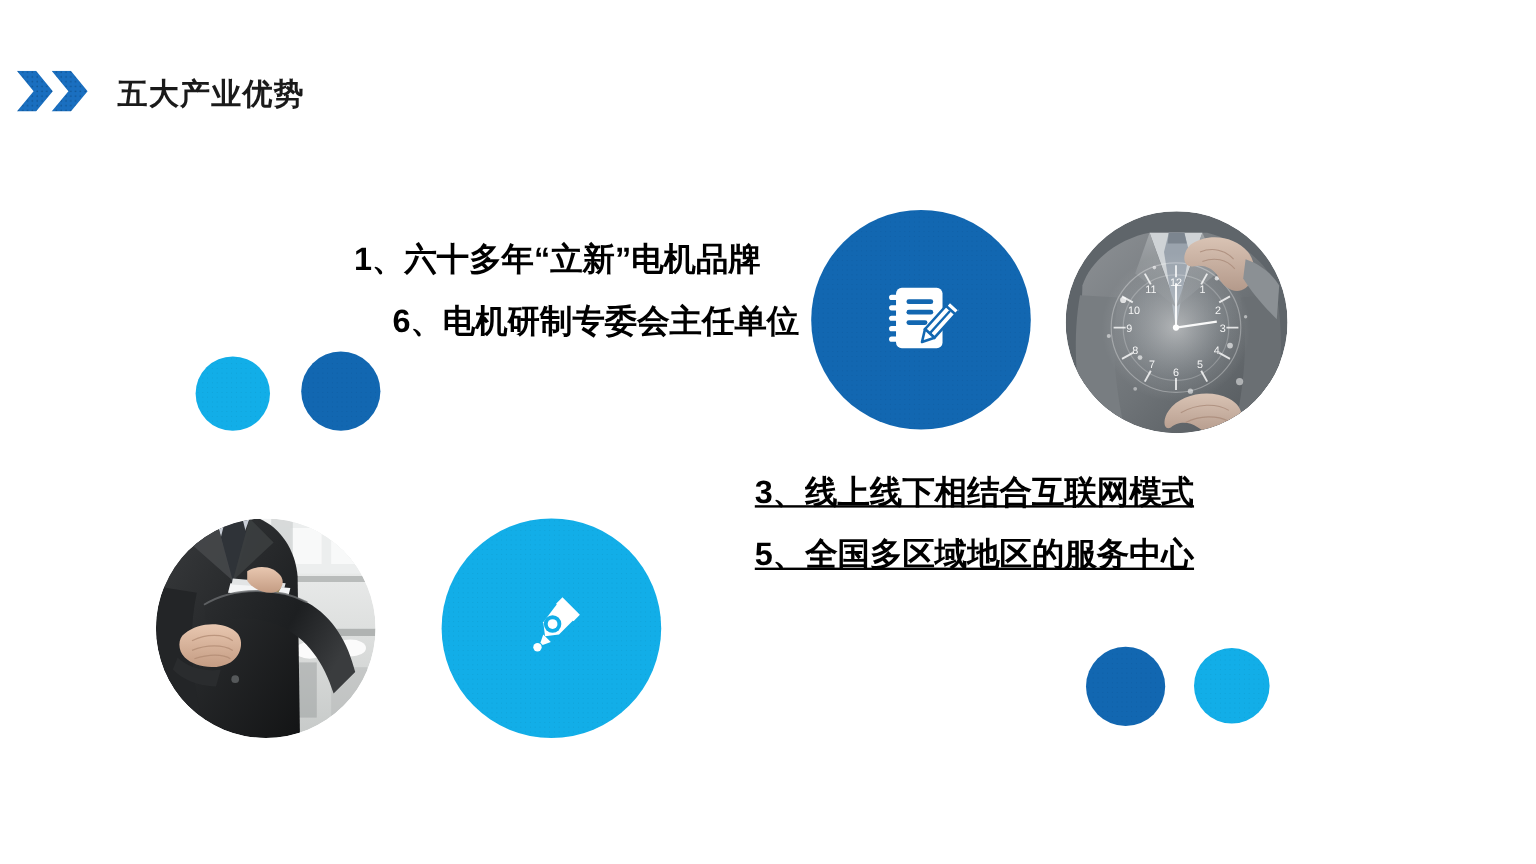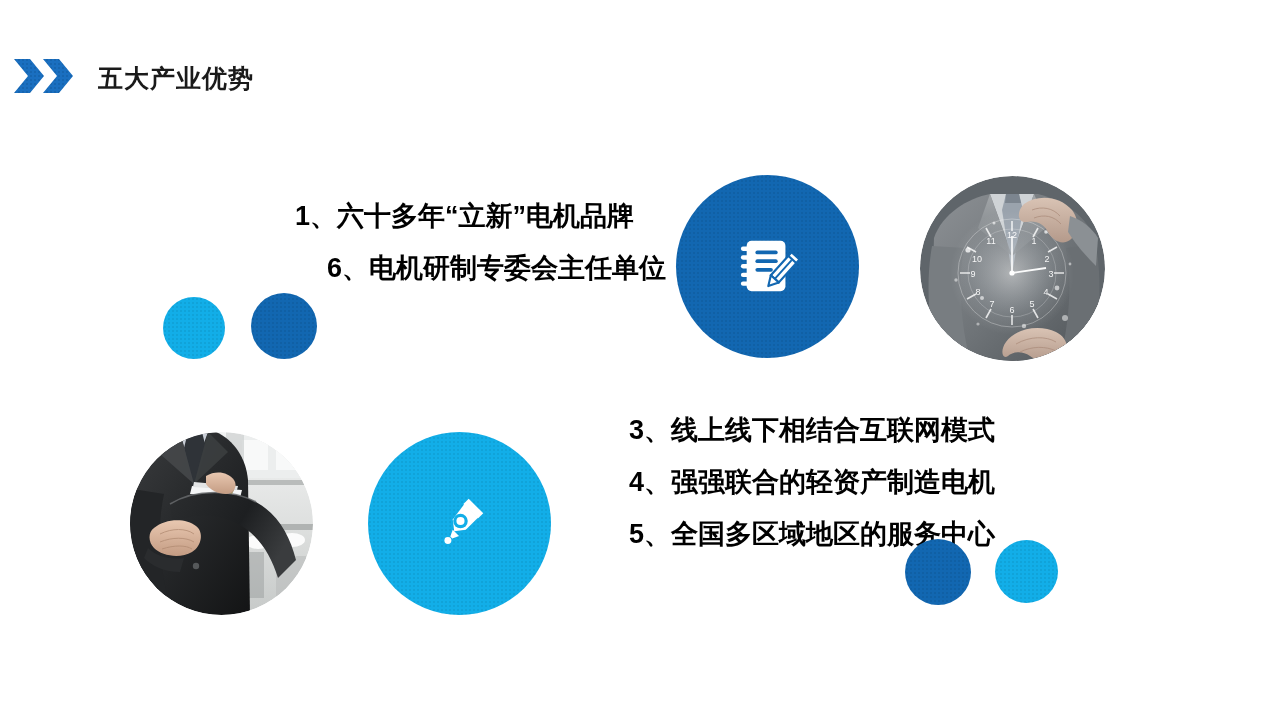--- a/index.html
+++ b/index.html
@@ -75,21 +75,21 @@
     position: absolute;
     color: #000000;
     font-weight: bold;
     font-size: 27px;
     line-height: 52px;
     white-space: nowrap;
   }
   .text-block .line { display: block; margin-left: 37px; }
   .block-top { left: 258px; top: 190px; text-align: left; }
   .block-top .line-2 { padding-left: 32px; }
-  .block-bottom { left: 592px; top: 404px; text-align: left; }
+  .block-bottom { left: 592px; top: 384px; text-align: left; text-decoration: underline; }
 </style>
 </head>
 <body>
 
 <div id="slide">
 
   <div class="header">
     <span class="chevrons">
       <svg width="62" height="34" viewBox="0 0 62 34" aria-hidden="true">
         <defs>
@@ -105,21 +105,20 @@
     <span class="header-title">五大产业优势</span>
   </div>
 
   <div class="text-block block-top">
     <span class="line line-1">1、六十多年“立新”电机品牌</span>
     <span class="line line-2">6、电机研制专委会主任单位</span>
   </div>
 
   <div class="text-block block-bottom">
     <span class="line">3、线上线下相结合互联网模式</span>
-    <span class="line">4、强强联合的轻资产制造电机</span>
     <span class="line">5、全国多区域地区的服务中心</span>
   </div>
 
   <div class="circle dots" style="left:163px; top:297px; width:62px; height:62px; background:#12AEE8;"></div>
   <div class="circle dots" style="left:251px; top:293px; width:66px; height:66px; background:#1267B1;"></div>
 
   <div class="circle dots" style="left:905px; top:539px; width:66px; height:66px; background:#1267B1;"></div>
   <div class="circle dots" style="left:995px; top:540px; width:63px; height:63px; background:#12AEE8;"></div>
 
   <div class="circle icon-circle dots" style="left:676px; top:175px; width:183px; height:183px; background:#1267B1;">
@@ -164,21 +163,21 @@
           <path d="M24.5,40 L31,46.5 L24,49 L22,47 Z"></path>
           <circle cx="19.5" cy="51" r="3.6"></circle>
         </g>
 
         <circle cx="32.5" cy="31" r="7.5" fill="#12AEE8"></circle>
         <circle cx="32.5" cy="31" r="4.2" fill="#ffffff"></circle>
       </svg>
     </span>
   </div>
 
-  <div class="photo-circle" style="left:920px; top:176px; width:185px; height:185px;">
+  <div class="photo-circle" style="left:888px; top:176px; width:185px; height:185px;">
     <svg width="185" height="185" viewBox="0 0 185 185" aria-hidden="true">
       <defs>
         <clipPath id="clipClock">
             <circle cx="92.5" cy="92.5" r="92.5"></circle>
           </clipPath>
         <linearGradient id="suitGrayA" x1="0" y1="0" x2="1" y2="1">
           <stop offset="0%" stop-color="#8d9195"></stop>
           <stop offset="55%" stop-color="#6e7377"></stop>
           <stop offset="100%" stop-color="#4e5357"></stop>
         </linearGradient>

